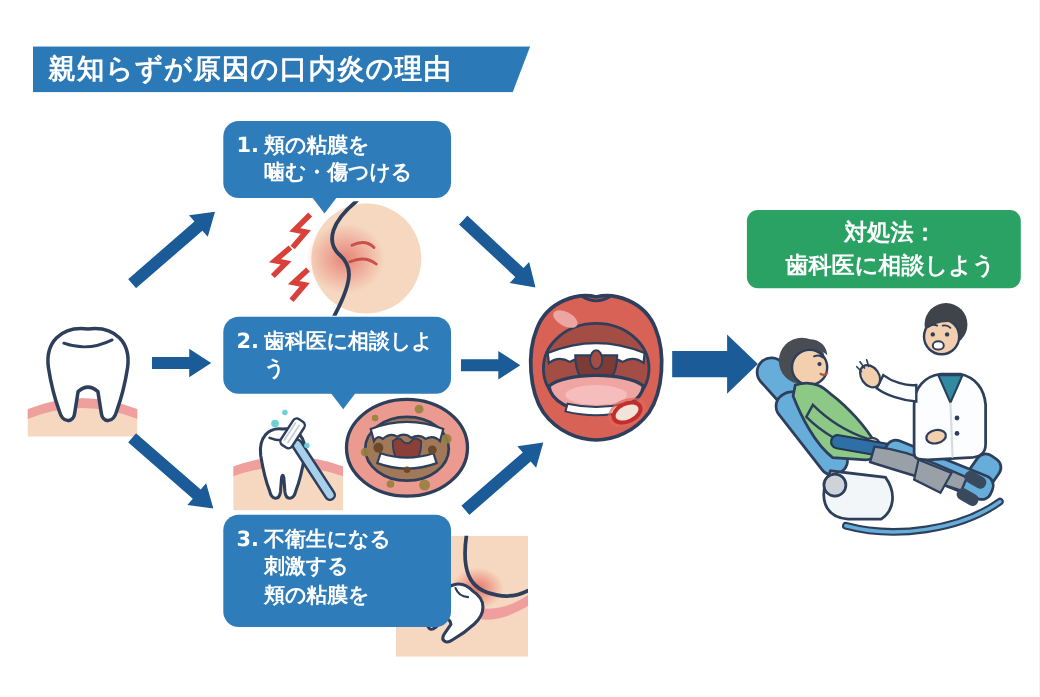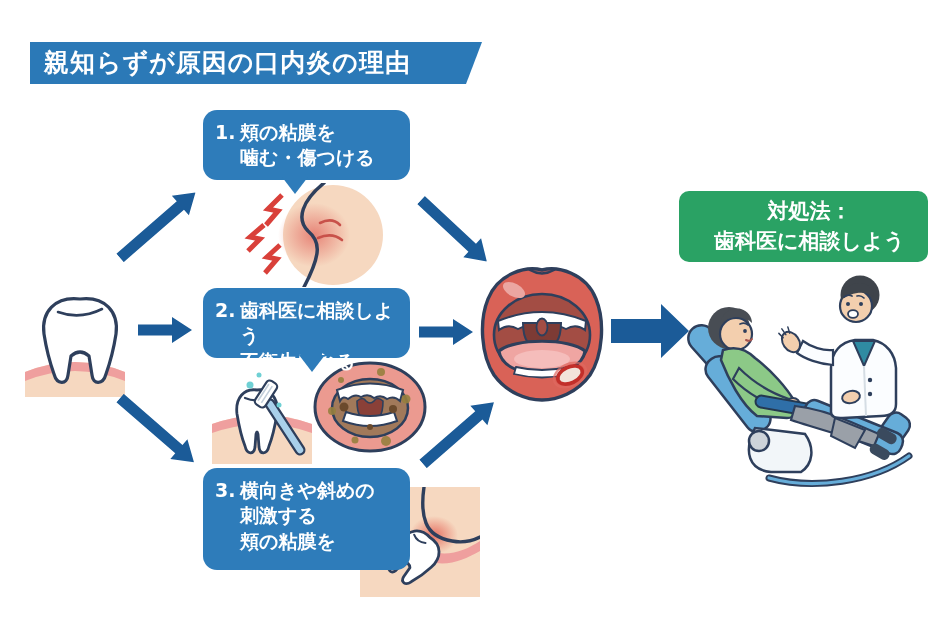--- a/index.html
+++ b/index.html
@@ -87,21 +87,20 @@
       <path d="M42,12 L28,26 L38,28 L26,42"></path>
       <path d="M24,42 L10,54 L20,56 L8,68"></path>
       <path d="M40,62 L27,74 L37,76 L25,90"></path>
     </g>
   </svg>
 
   <div class="cause-box" style="top:288px;height:70px;">
     <span class="num">2.</span>
     <span class="lines">
       <span>歯科医に相談しよう</span><br>
-      <span>不衛生になる</span>
     </span>
   </div>
   <div class="tail" style="left:299px;top:355px;"></div>
 
   <svg class="illo" style="left:212px;top:360px;" width="100" height="104" viewBox="0 0 100 104">
     <path d="M0,64 Q50,46 100,64 L100,104 L0,104 Z" fill="#f6d8c0"></path>
     <path d="M0,64 Q50,46 100,64 L100,73 Q50,55 0,73 Z" fill="#ef9f9e"></path>
     <path d="M25,54 C23,38 32,28 45,30 C58,28 67,38 65,54 C63,66 61,76 57,86 C55,95 48,95 47,87 L46,74 Q45,70 44,74 L43,87 C42,95 35,95 33,86 C29,76 27,66 25,54 Z" fill="#ffffff" stroke="#2e3f5c" stroke-width="2.8" stroke-linejoin="round"></path>
     <path d="M33,38 Q45,43 57,37" fill="none" stroke="#2e3f5c" stroke-width="2.2" stroke-linecap="round"></path>
     <path d="M58,44 L88,90" stroke="#2e3f5c" stroke-width="11" stroke-linecap="round"></path>
@@ -132,21 +131,21 @@
     <g fill="#6b4a2c">
       <circle cx="33" cy="48" r="4.5"></circle>
         <circle cx="82" cy="50" r="4"></circle>
         <circle cx="59" cy="68" r="3"></circle>
     </g>
   </svg>
 
   <div class="cause-box" style="top:468px;height:102px;">
     <span class="num">3.</span>
     <span class="lines">
-      <span>横向きや斜めの</span><br>
+      <span>不衛生になる</span><br>
       <span>刺激する</span><br>
       <span>頬の粘膜を</span>
     </span>
   </div>
 
   <svg class="illo" style="left:360px;top:487px;" width="120" height="110" viewBox="0 0 120 110">
     <defs>
       <radialGradient id="gSore">
           <stop offset="0" stop-color="#e25b4e" stop-opacity="0.8"></stop>
           <stop offset="1" stop-color="#e25b4e" stop-opacity="0"></stop>

